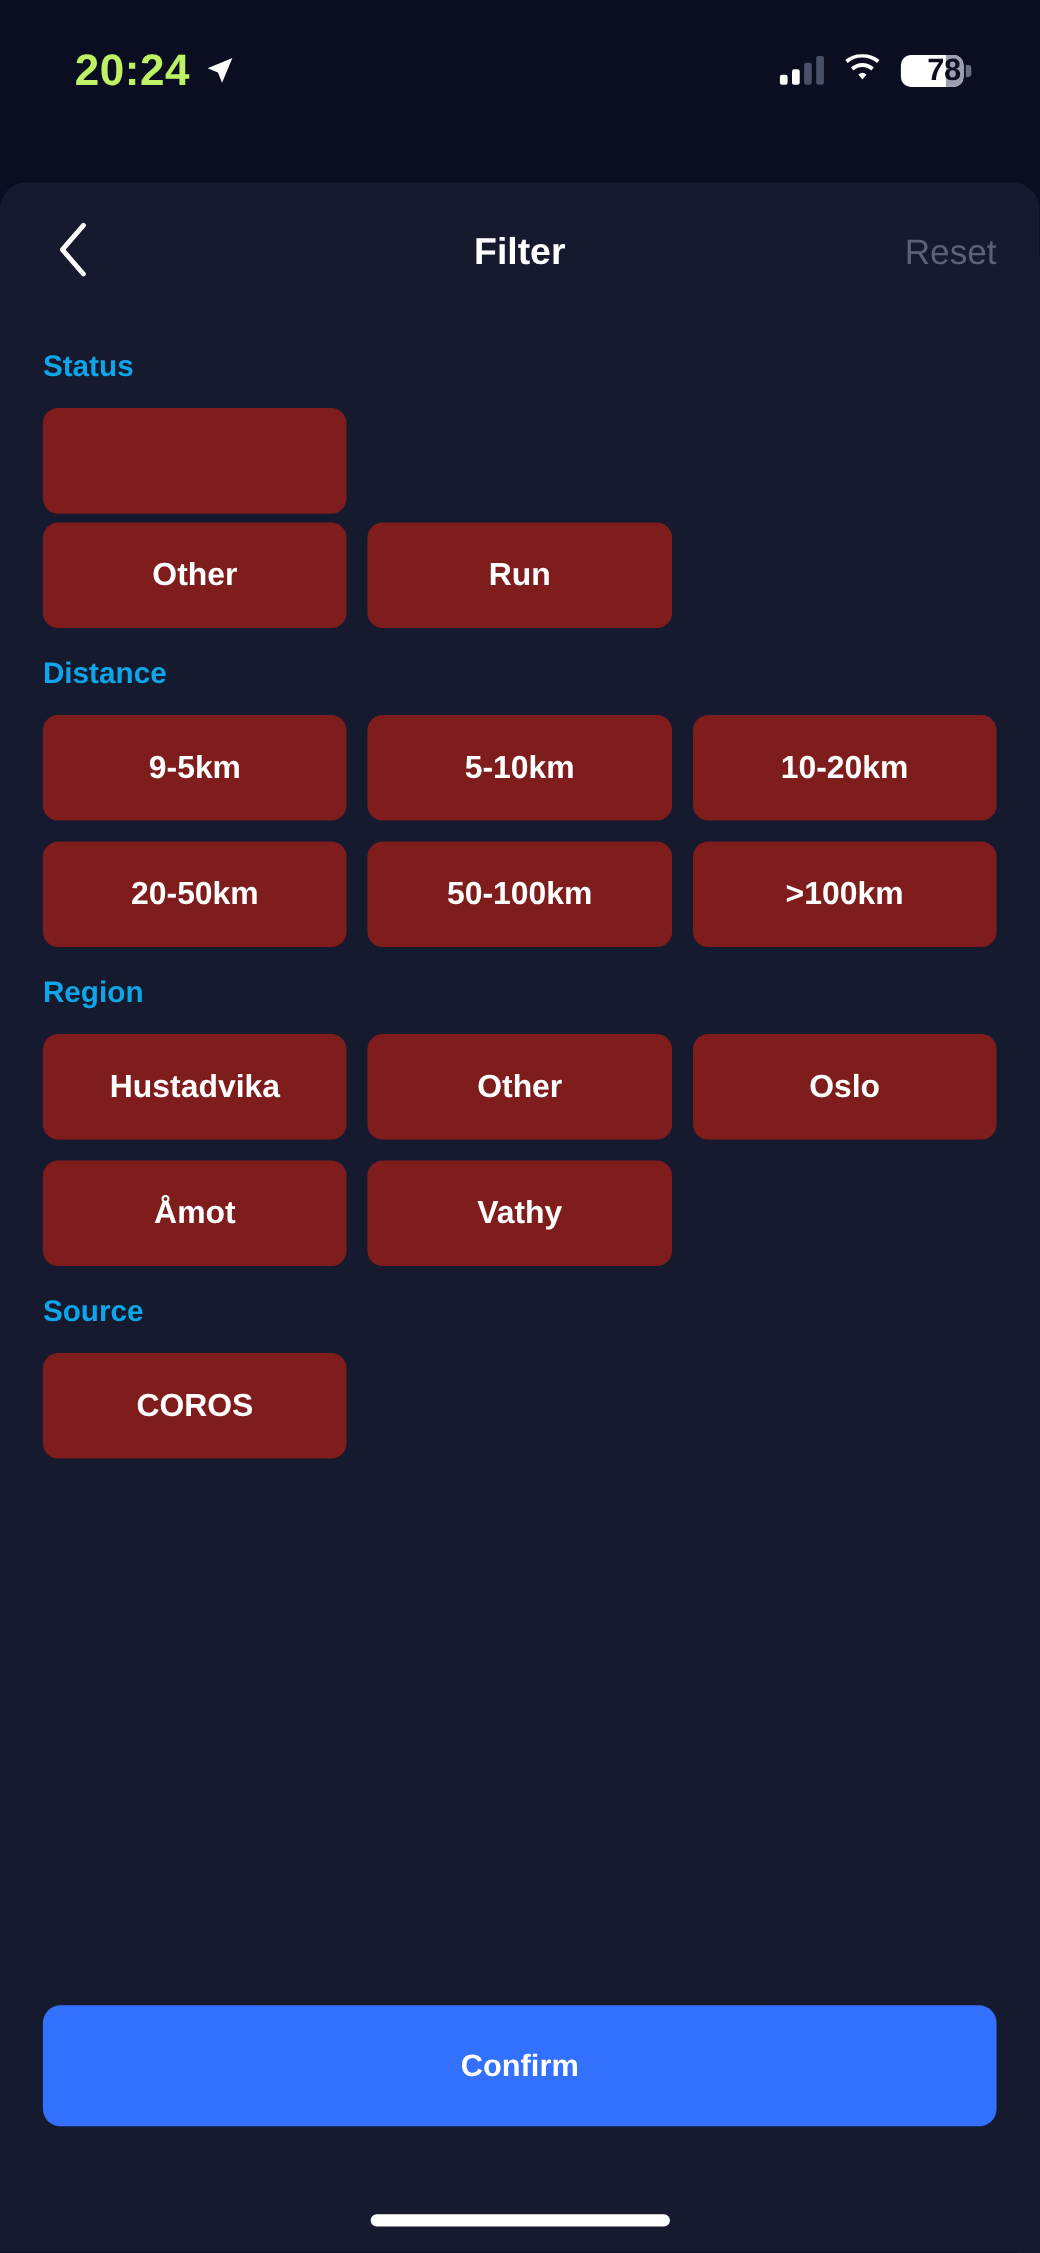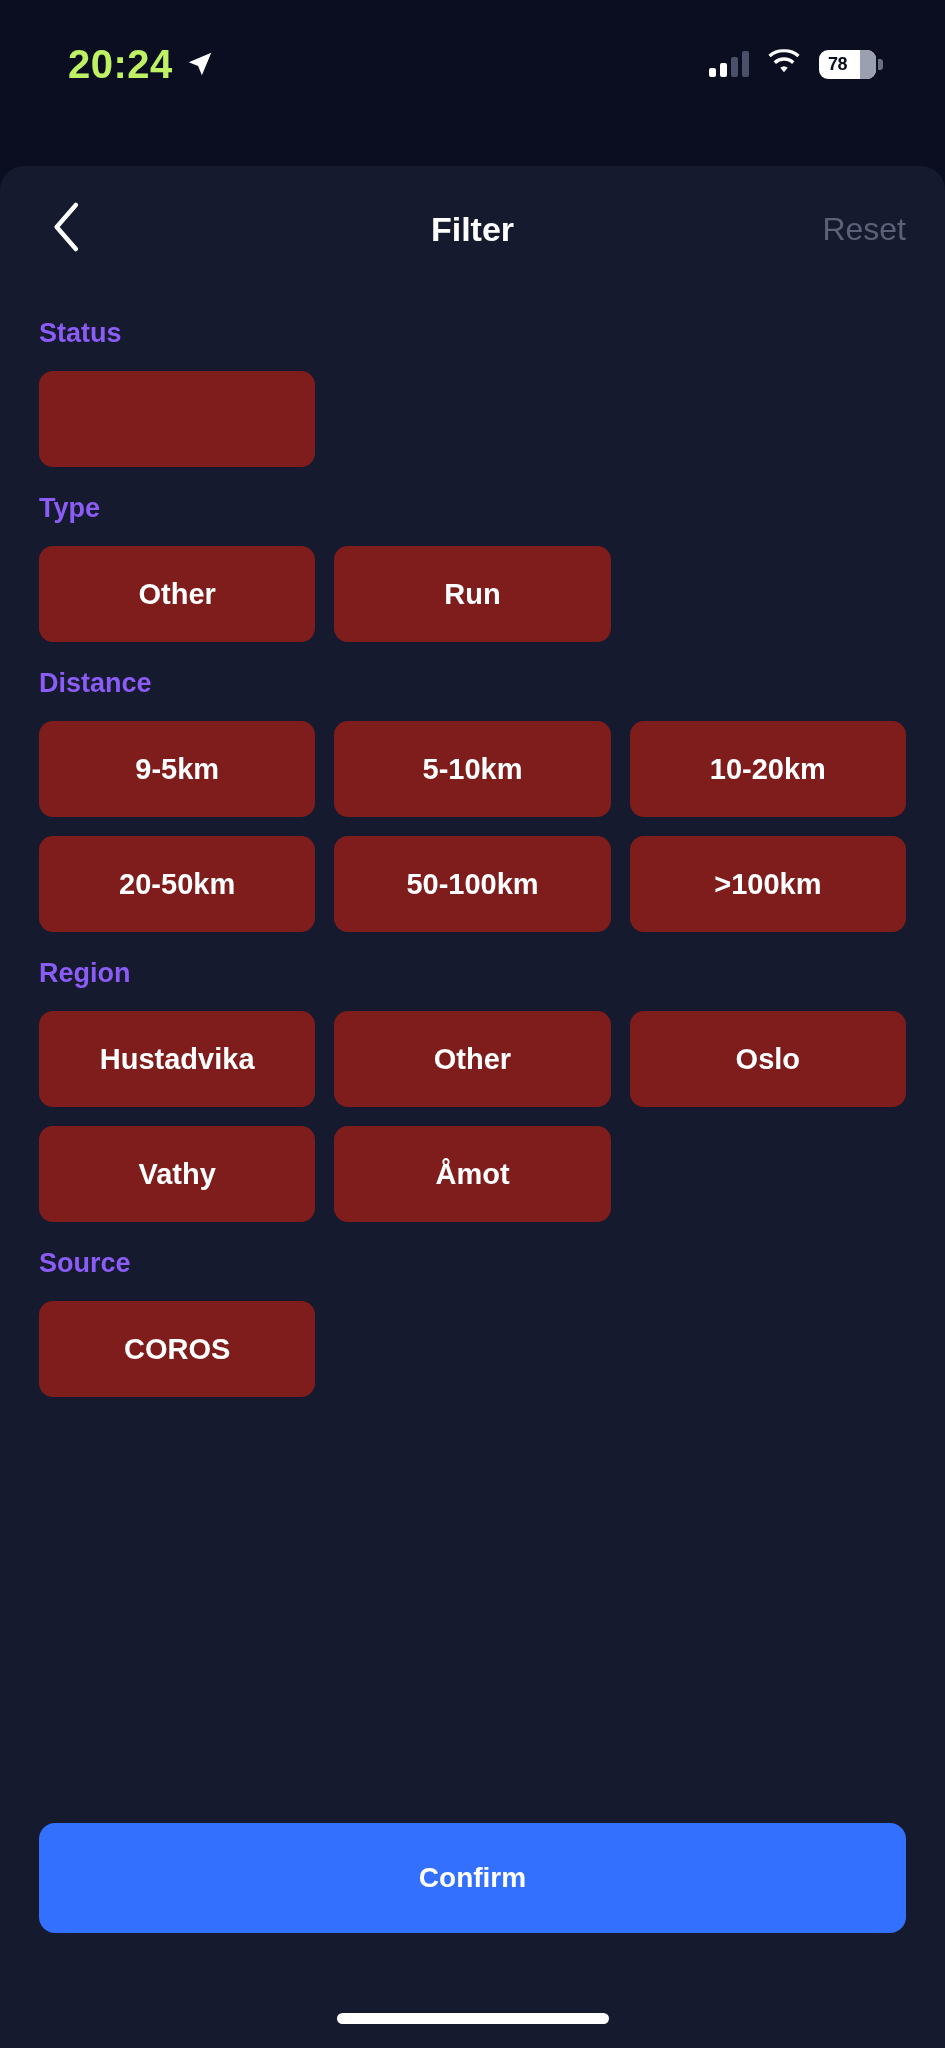--- a/index.html
+++ b/index.html
@@ -70,24 +70,24 @@
   }
   .battery .level {
     position: absolute;
     top: 0; right: 0;
     width: 16px; height: 100%;
     background: #9aa0b0;
   }
   .battery .pct {
     position: relative;
     z-index: 2;
-    font-size: 18px;
+    font-size: 28px;
     font-weight: bold;
     color: #0a0e20;
-    padding-left: 9px;
+    padding-left: 24px;
     letter-spacing: -0.5px;
   }
   .battery-cap {
     width: 5px; height: 11px;
     background: #6a6f80;
     border-radius: 0 3px 3px 0;
     margin-left: 2px;
   }
   .battery-wrap { display: flex; align-items: center; }
 
@@ -130,21 +130,21 @@
     color: #5c6178;
     cursor: pointer;
   }
 
   
   .body { padding: 0 39px; }
   .section { margin-bottom: 8px; }
   .section-label {
     font-size: 27px;
     font-weight: bold;
-    color: #8b5cf6;
+    color: #0ea5e9;
     margin: 26px 0 22px 0;
   }
   .chip-grid {
     display: grid;
     grid-template-columns: repeat(3, 1fr);
     gap: 19px 19px;
   }
   .chip {
     height: 96px;
     background: #7f1d1d;
@@ -246,21 +246,20 @@
     <div class="body">
 
       <div class="section">
         <div class="section-label">Status</div>
         <div class="chip-grid">
           <div class="chip empty"></div>
         </div>
       </div>
 
       <div class="section">
-        <div class="section-label">Type</div>
         <div class="chip-grid">
           <div class="chip">Other</div>
           <div class="chip">Run</div>
         </div>
       </div>
 
       <div class="section">
         <div class="section-label">Distance</div>
         <div class="chip-grid">
           <div class="chip">9-5km</div>
@@ -271,22 +270,22 @@
           <div class="chip">&gt;100km</div>
         </div>
       </div>
 
       <div class="section">
         <div class="section-label">Region</div>
         <div class="chip-grid">
           <div class="chip">Hustadvika</div>
           <div class="chip">Other</div>
           <div class="chip">Oslo</div>
+          <div class="chip">Åmot</div>
           <div class="chip">Vathy</div>
-          <div class="chip">Åmot</div>
         </div>
       </div>
 
       <div class="section">
         <div class="section-label">Source</div>
         <div class="chip-grid">
           <div class="chip">COROS</div>
         </div>
       </div>
 

